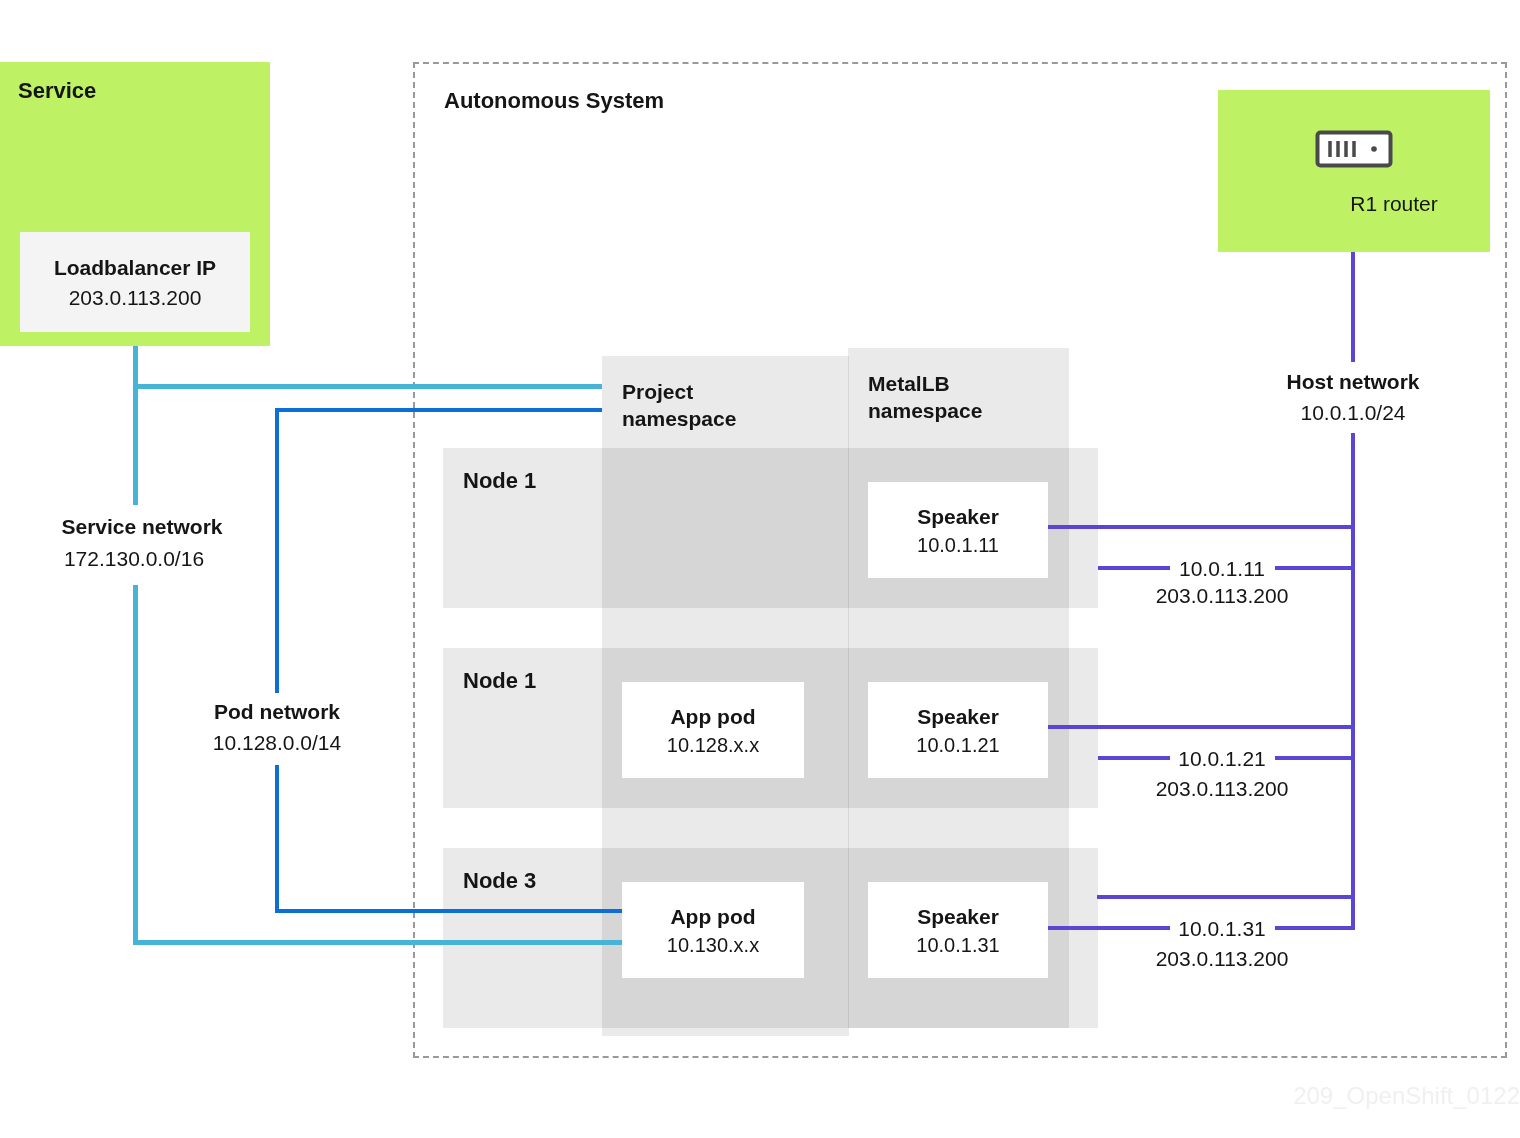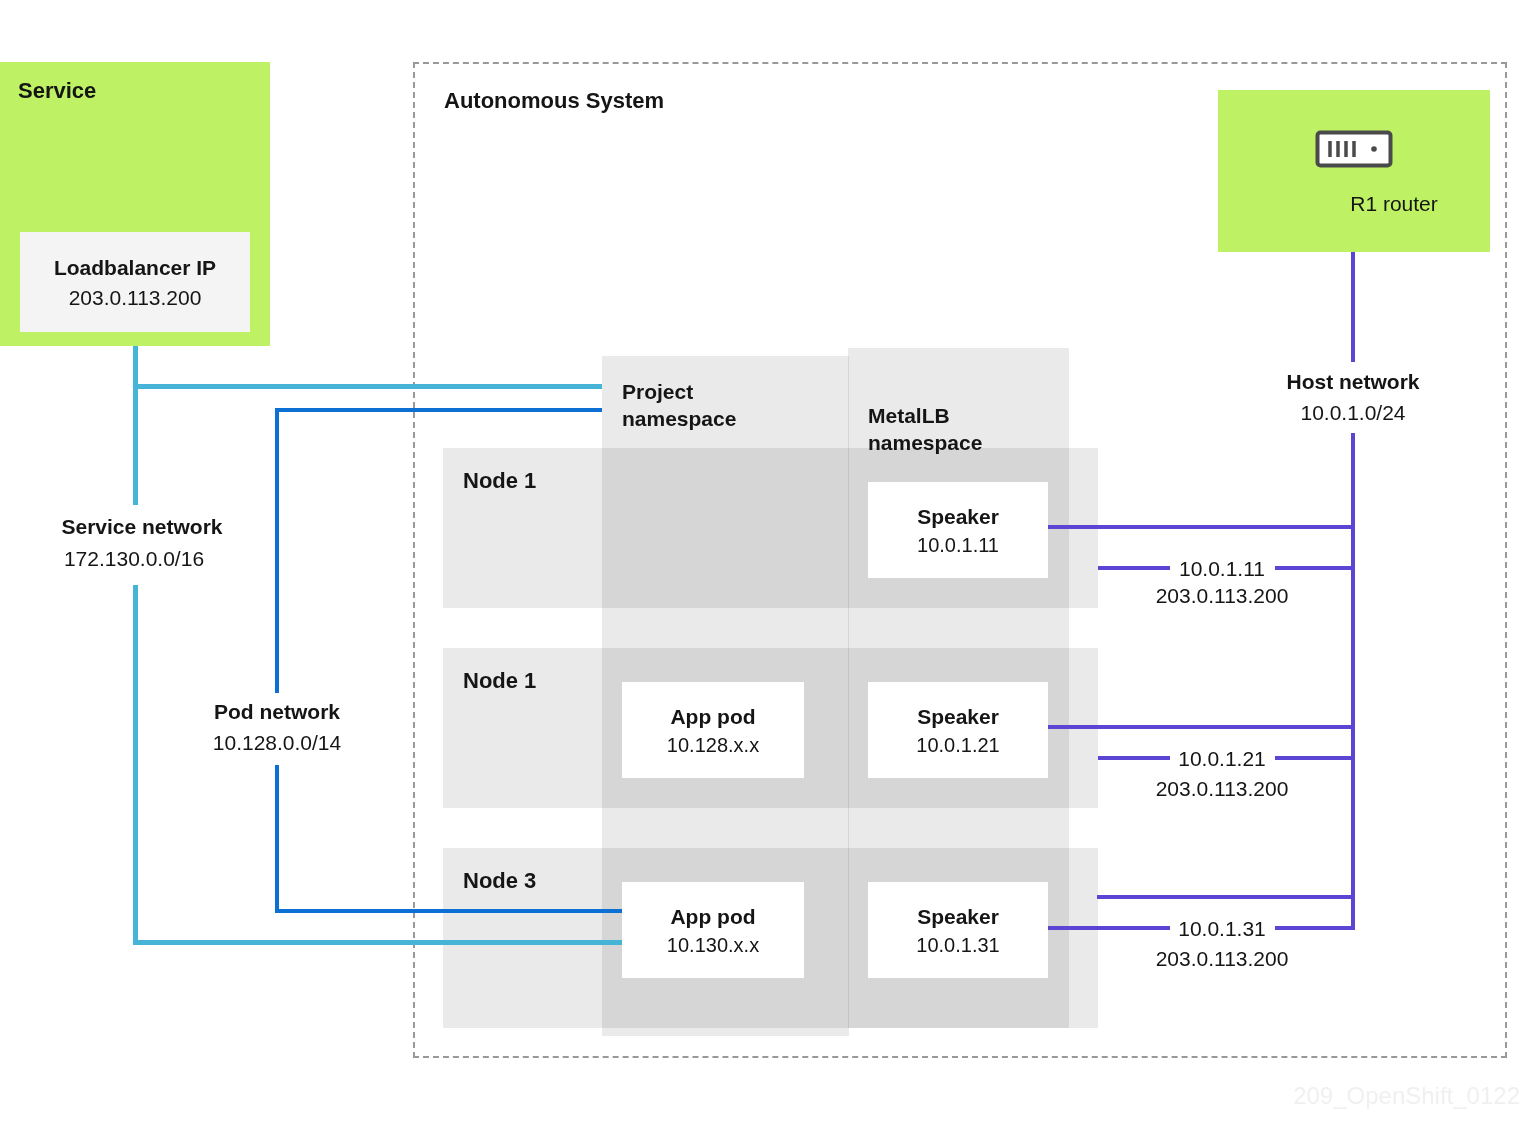--- a/index.html
+++ b/index.html
@@ -93,21 +93,21 @@
       <line x1="39" y1="11" x2="39" y2="27" stroke="#4a4a4a" stroke-width="3.5"></line>
       <circle cx="59" cy="19" r="2.8" fill="#4a4a4a"></circle>
     </svg>
     <div class="t-reg centered" style="position:absolute; left:136px; top:101px;margin-left:40px;">R1 router</div>
   </div>
 
   <div class="abs strip" style="left:602px; top:348px; width:247px; height:680px;margin-top:8px;">
     <div class="ns-header" style="width:160px;">Project namespace</div>
   </div>
   <div class="abs strip" style="left:848px; top:348px; width:221px; height:680px;">
-    <div class="ns-header" style="width:160px;margin-top:32px;">MetalLB namespace</div>
+    <div class="ns-header" style="width:160px;">MetalLB namespace</div>
   </div>
 
   <div class="abs strip" style="left:443px; top:448px; width:655px; height:160px;">
     <div class="t-bold node-label">Node 1</div>
   </div>
   <div class="abs strip" style="left:443px; top:648px; width:655px; height:160px;">
     <div class="t-bold node-label">Node 1</div>
   </div>
   <div class="abs strip" style="left:443px; top:848px; width:655px; height:180px;">
     <div class="t-bold node-label">Node 3</div>

